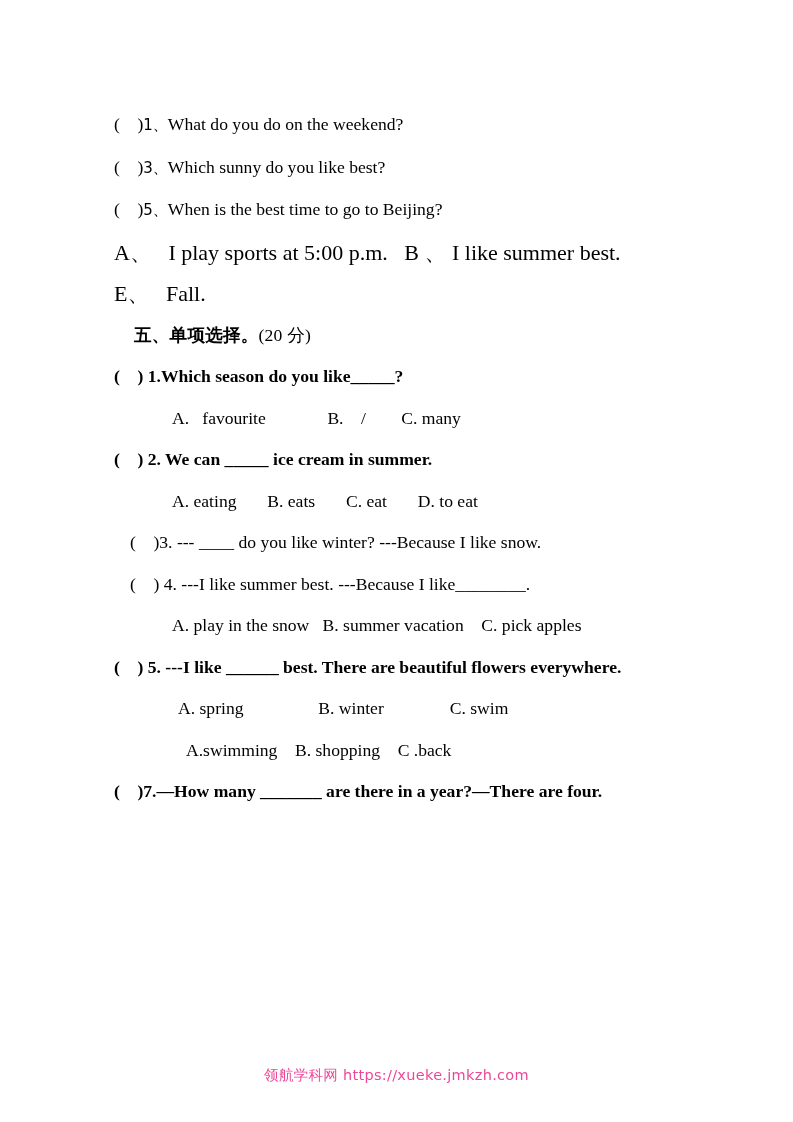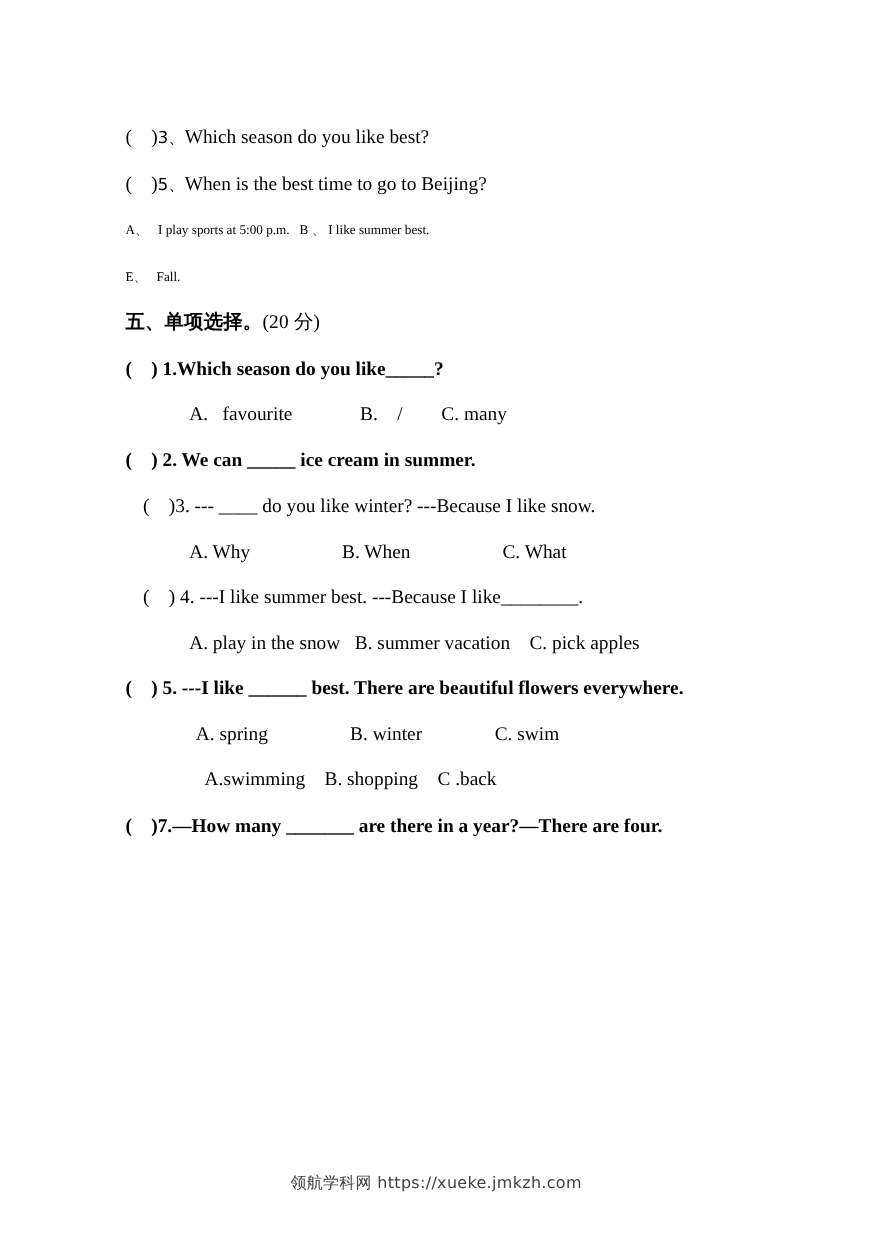--- a/index.html
+++ b/index.html
@@ -49,33 +49,34 @@
     font-size: 17.6px;
     line-height: 41.5px;
     white-space: pre;
   }
   .opt-pad-a { padding-left: 58px; }
   .opt-pad-b { padding-left: 64px; }
   .opt-pad-c { padding-left: 72px; }
 
   
   .bank-line {
-    font-size: 12px;
+    font-size: 22px;
     line-height: 41.5px;
     white-space: pre;
   }
 
   
   .section-heading {
     font-size: 17.6px;
     line-height: 41.5px;
     white-space: pre;
     font-family: "DejaVu Sans", "Liberation Sans", sans-serif;
     font-weight: 700;
     letter-spacing: 0.2px;
+    margin-left: 20px;
   }
   .section-heading .latin {
     font-family: "Liberation Serif", "DejaVu Serif", serif;
     font-weight: 400;
   }
 
   
   .cjk {
     font-family: "DejaVu Sans", "Liberation Sans", sans-serif;
     font-size: 15px;
@@ -83,58 +84,59 @@
 
   
   .footer {
     position: absolute;
     left: 0;
     top: 1066px;
     width: 793px;
     text-align: center;
     font-family: "DejaVu Sans", "Liberation Sans", sans-serif;
     font-size: 14.5px;
-    color: #404040;
+    color: #ec4899;
     letter-spacing: 0.3px;
     white-space: pre;
   }
 </style>
 </head>
 <body>
 
 <div class="page">
   <div class="content">
 
     <div>
+      <div class="q-line"><span>(    )</span><span class="cjk">1、</span><span>What do you do on the weekend?</span></div>
 
 
-      <div class="q-line"><span>(    )</span><span class="cjk">3、</span><span>Which season do you like best?</span></div>
+      <div class="q-line"><span>(    )</span><span class="cjk">3、</span><span>Which sunny do you like best?</span></div>
 
 
       <div class="q-line"><span>(    )</span><span class="cjk">5、</span><span>When is the best time to go to Beijing?</span></div>
     </div>
 
     <div>
       <div class="bank-line"><span>A、   I play sports at 5:00 p.m.</span>   <span>B 、 I like summer best.</span></div>
 
 
       <div class="bank-line"><span>E、   Fall.</span></div>
     </div>
 
     <div class="section-heading"><span>五、单项选择。</span><span class="latin">(20 分)</span></div>
 
     <div>
 
       <div class="q-line indent-1">(    ) 1.Which season do you like_____?</div>
       <div class="opt-line opt-pad-a">A.   favourite              B.    /        C. many</div>
 
       <div class="q-line indent-1">(    ) 2. We can _____ ice cream in summer.</div>
+      <div class="opt-line opt-pad-a">A. eating       B. eats       C. eat       D. to eat</div>
 
       <div class="q-line indent-2">(    )3. --- ____ do you like winter? ---Because I like snow.</div>
-      <div class="opt-line opt-pad-a">A. Why                   B. When                   C. What</div>
 
       <div class="q-line indent-2">(    ) 4. ---I like summer best. ---Because I like________.</div>
       <div class="opt-line opt-pad-a">A. play in the snow   B. summer vacation    C. pick apples</div>
 
       <div class="q-line indent-1">(    ) 5. ---I like ______ best. There are beautiful flowers everywhere.</div>
       <div class="opt-line opt-pad-b">A. spring                 B. winter               C. swim</div>
 
       <div class="opt-line opt-pad-c">A.swimming    B. shopping    C .back</div>
 
       <div class="q-line indent-1">(    )7.—How many _______ are there in a year?—There are four.</div>

